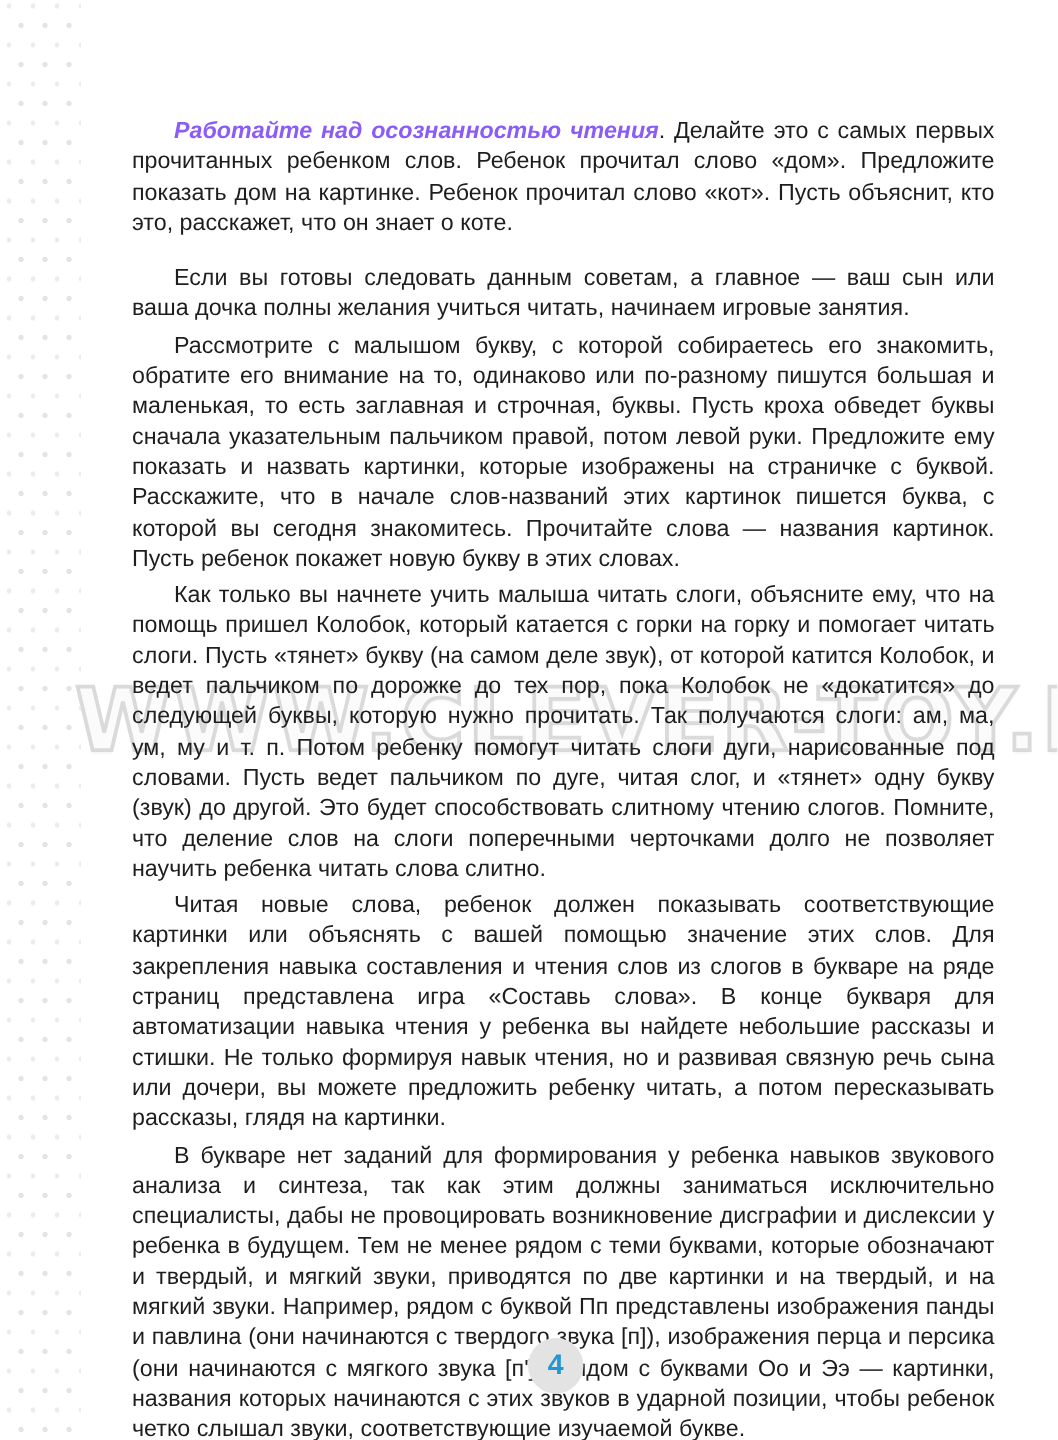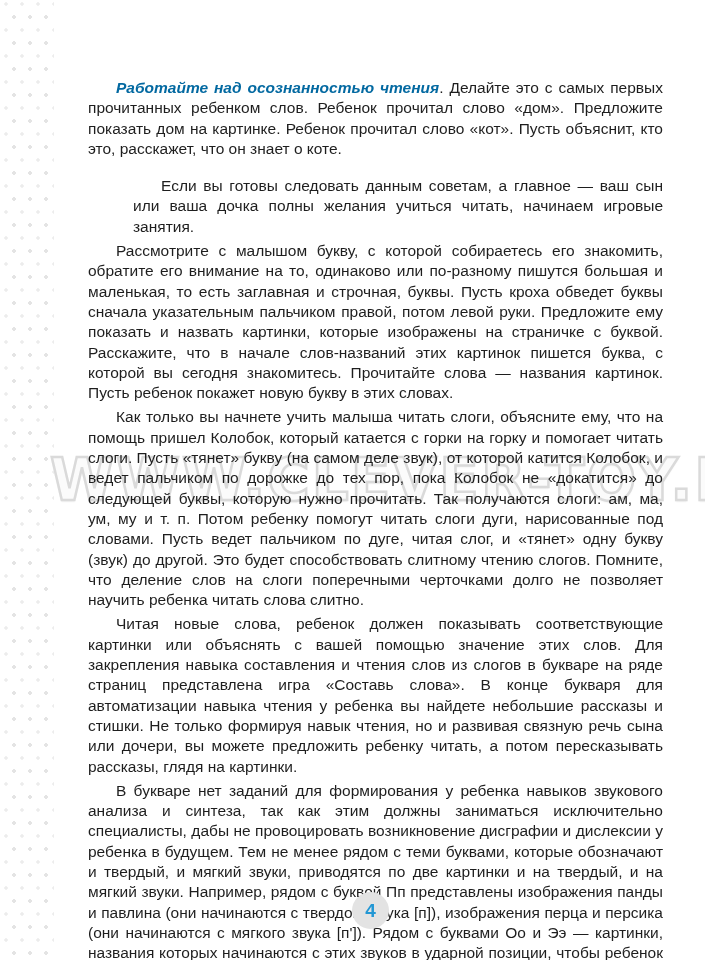--- a/index.html
+++ b/index.html
@@ -52,23 +52,23 @@
     padding-top: 78px;
     color: #1e1e1e;
     font-size: 15.5px;
     line-height: 20.3px;
   }
   .content p {
     margin: 0 0 4px 0;
     text-align: justify;
     text-indent: 28px;
   }
-  .content p.gap-before { margin-top: 17px; margin-left: 45px; }
+  .content p.gap-before { margin-top: 17px; }
   .lead-highlight {
-    color: #0369a1;
+    color: #8b5cf6;
     font-weight: bold;
     font-style: italic;
   }
   .page-number-badge {
     position: absolute;
     left: 352px; top: 892px;
     width: 37px; height: 37px;
     border-radius: 50%;
     background: #e3e3e3;
     display: flex;

